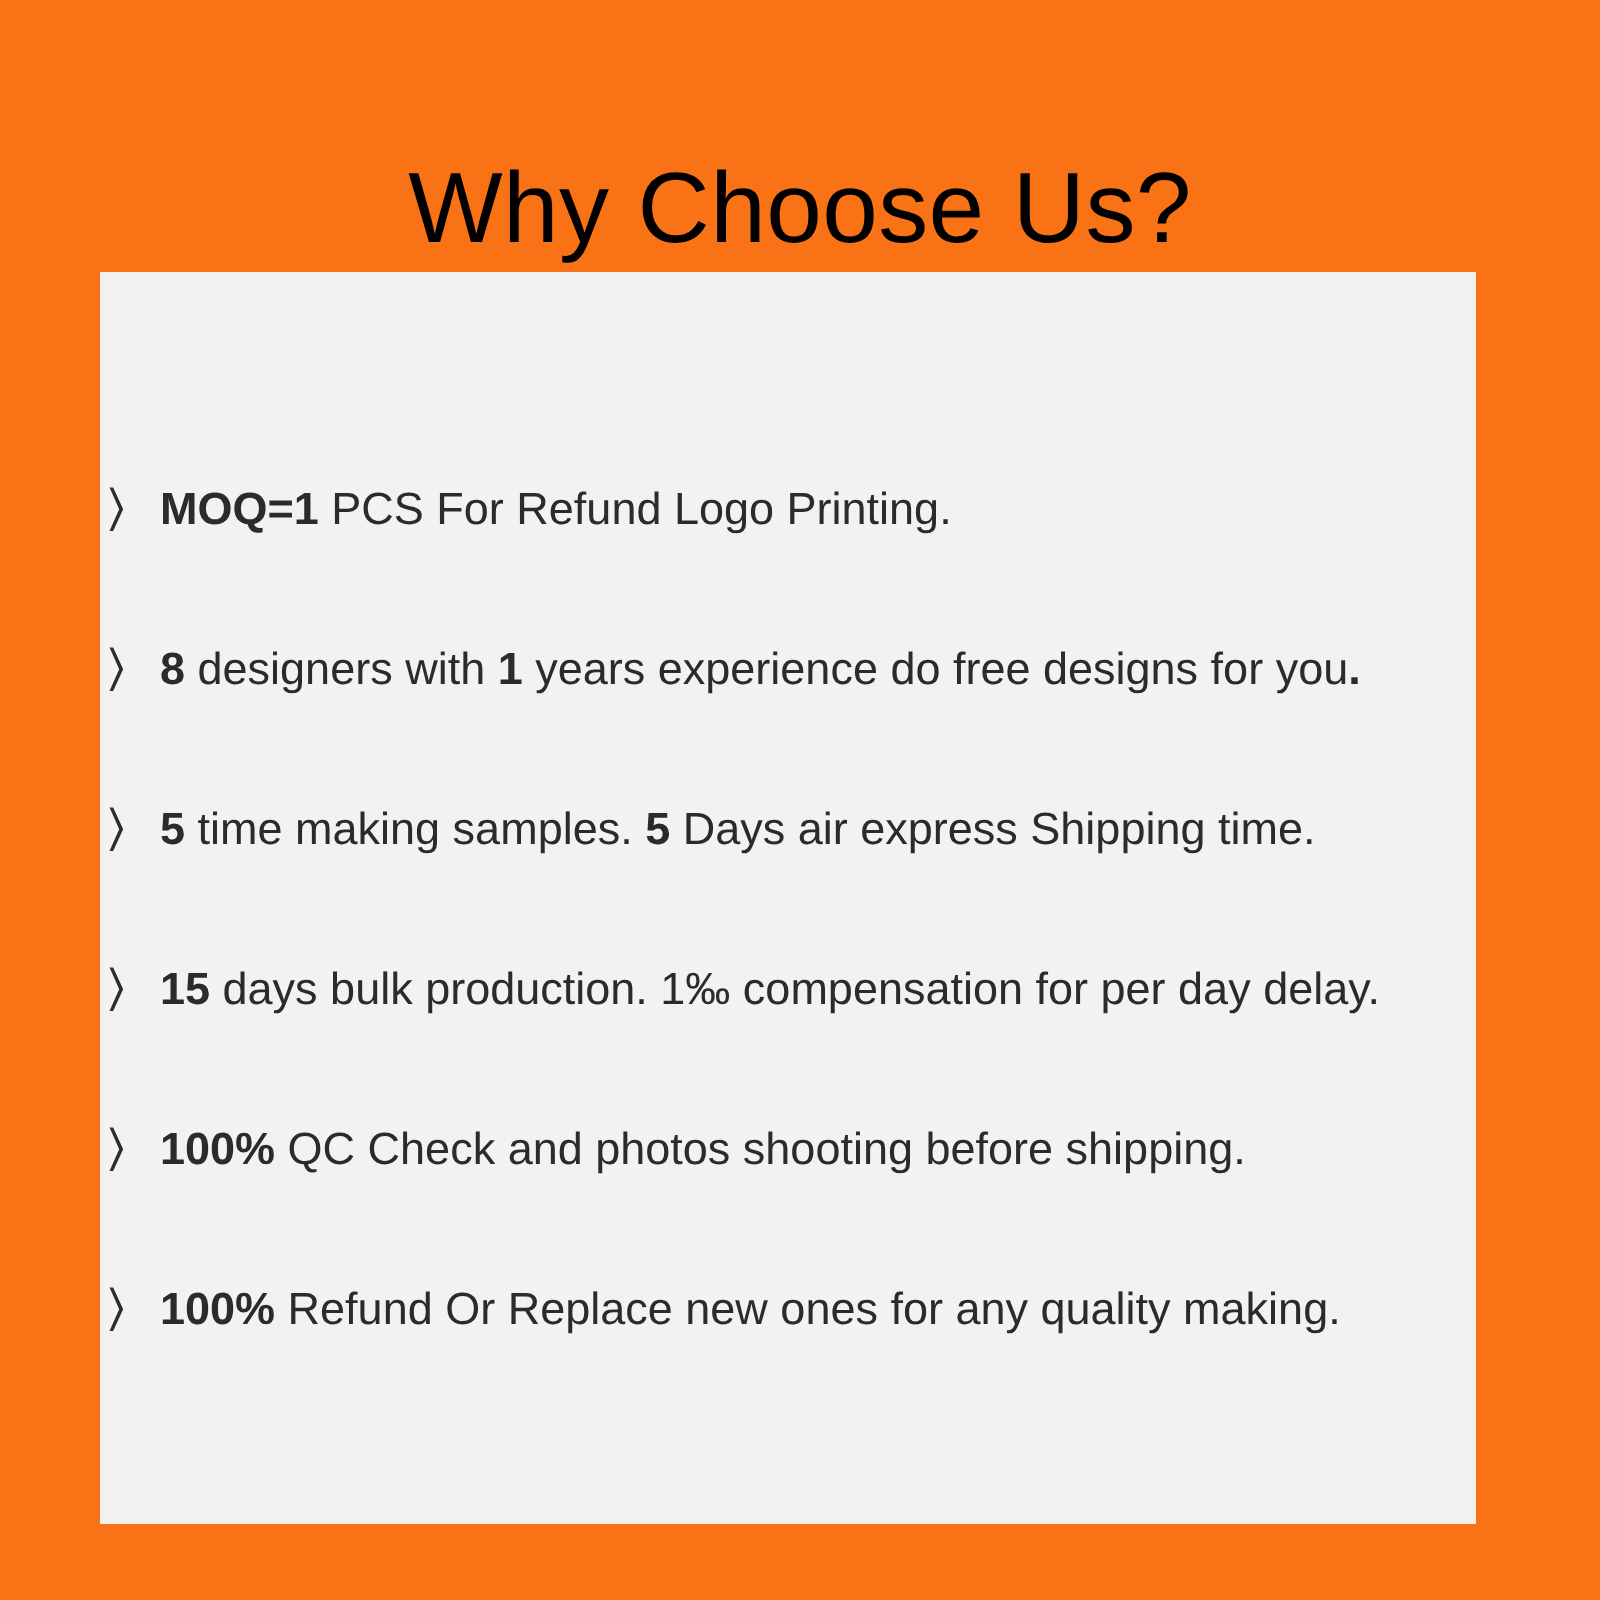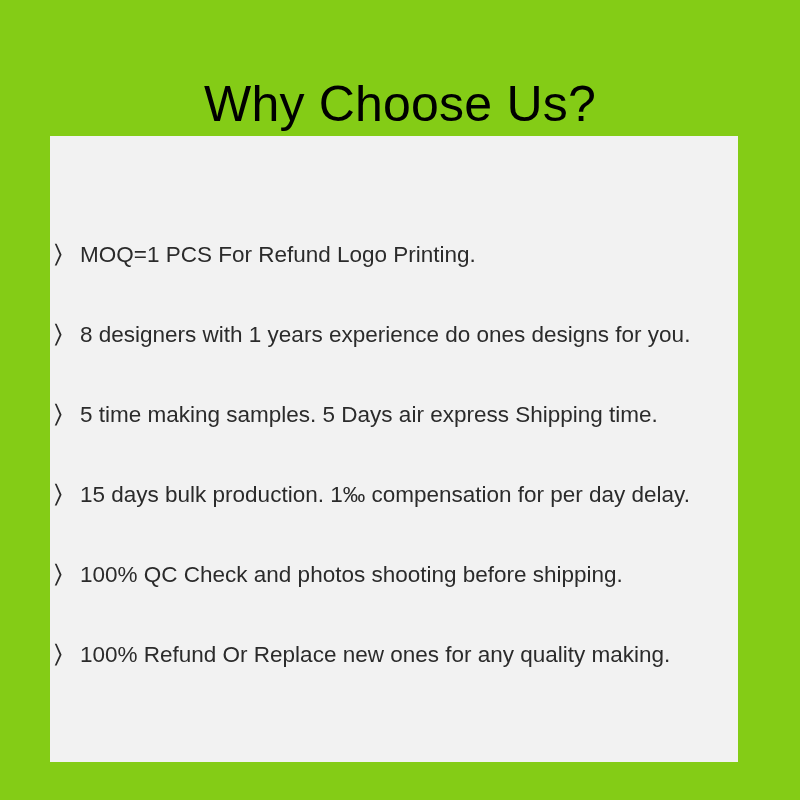--- a/index.html
+++ b/index.html
@@ -11,21 +11,21 @@
     height: 800px;
     background: #ffffff;
     font-family: "Liberation Sans", sans-serif;
     overflow: hidden;
   }
 
   .page {
     position: relative;
     width: 800px;
     height: 800px;
-    background: #84cc16;
+    background: #f97316;
   }
 
   
   .page-title {
     position: absolute;
     left: 0;
     top: 43px;
     width: 800px;
     text-align: center;
     font-family: "Liberation Sans", sans-serif;
@@ -92,41 +92,41 @@
     flex: 0 0 auto;
     font-family: "Liberation Sans", sans-serif;
     font-size: 22.5px;
     font-weight: 400;
     line-height: 30px;
     color: #2b2b2b;
     letter-spacing: 0px;
   }
 
   .benefit-text .strong {
-    font-weight: 400;
+    font-weight: 700;
   }
 </style>
 </head>
 <body>
 
 <div class="page">
 
   <h1 class="page-title">Why Choose Us?</h1>
 
   <section class="benefits-panel">
     <ul class="benefits-list">
 
       <li class="benefit-item row-0">
         <span class="chevron-icon">〉</span>
         <span class="benefit-text"><span class="strong">MOQ=1</span><span> PCS For Refund Logo Printing.</span></span>
       </li>
 
       <li class="benefit-item row-1">
         <span class="chevron-icon">〉</span>
-        <span class="benefit-text"><span class="strong">8</span><span> designers with </span><span class="strong">1</span><span> years experience do ones designs for you</span><span class="strong">.</span></span>
+        <span class="benefit-text"><span class="strong">8</span><span> designers with </span><span class="strong">1</span><span> years experience do free designs for you</span><span class="strong">.</span></span>
       </li>
 
       <li class="benefit-item row-2">
         <span class="chevron-icon">〉</span>
         <span class="benefit-text"><span class="strong">5</span><span> time making samples. </span><span class="strong">5</span><span> Days air express Shipping time.</span></span>
       </li>
 
       <li class="benefit-item row-3">
         <span class="chevron-icon">〉</span>
         <span class="benefit-text"><span class="strong">15</span><span> days bulk production. 1‰ compensation for per day delay.</span></span>

